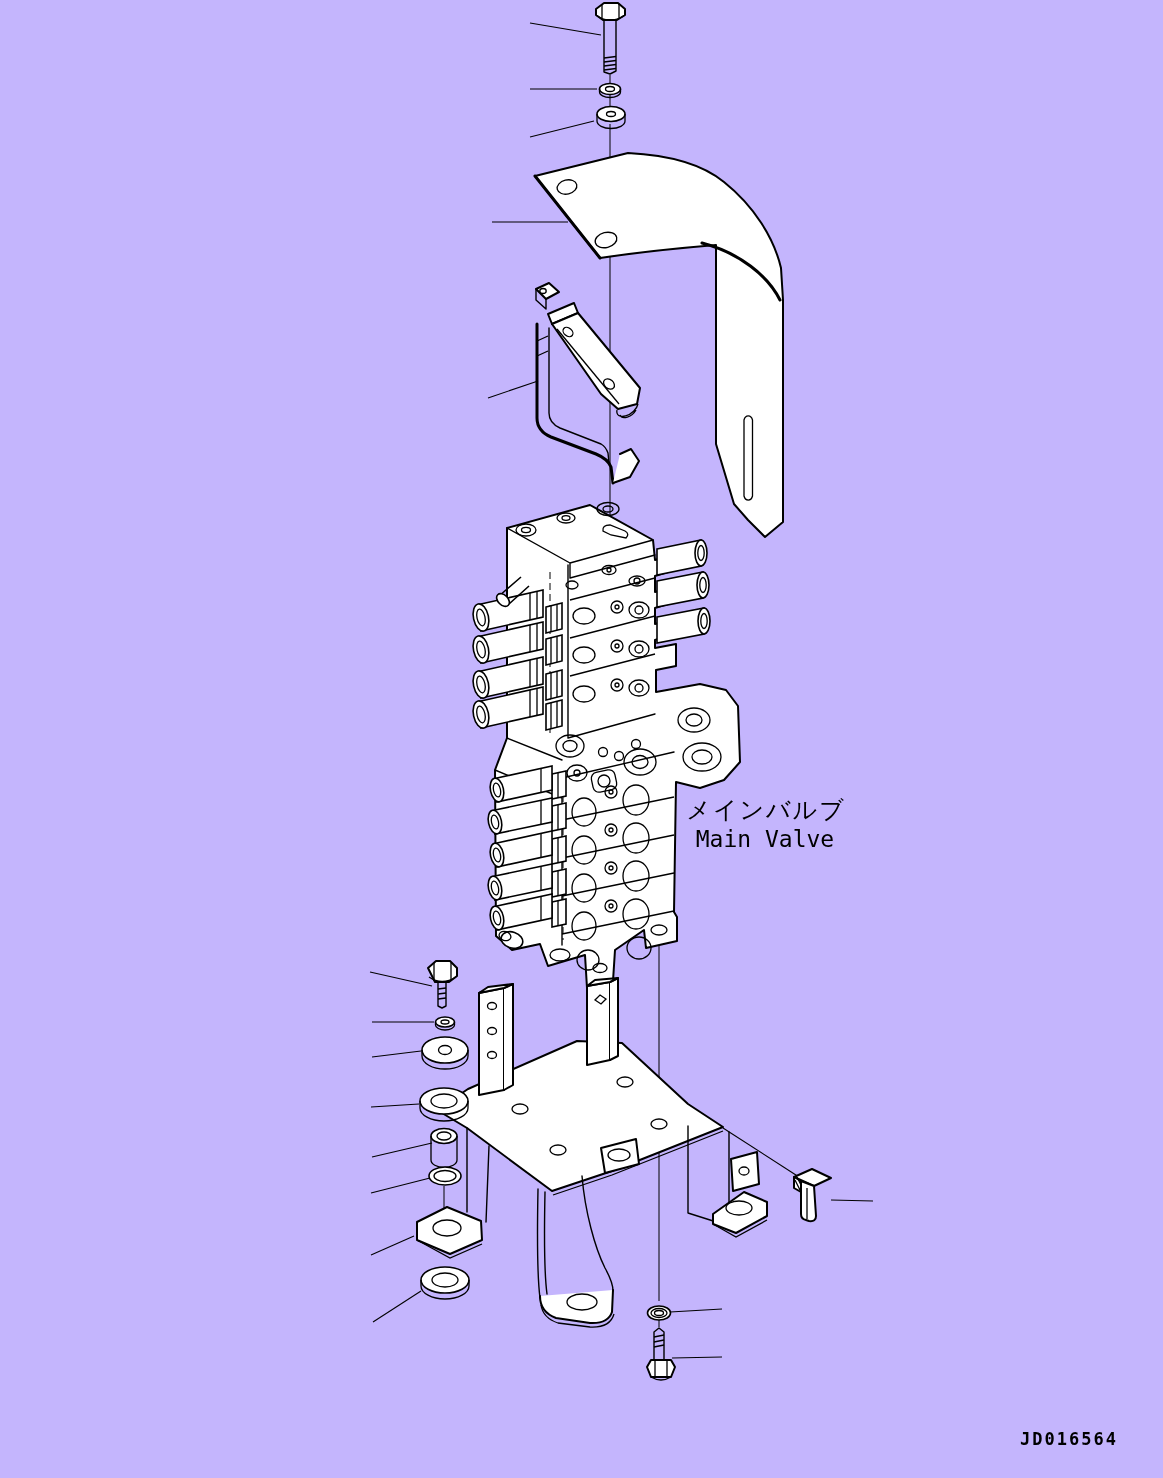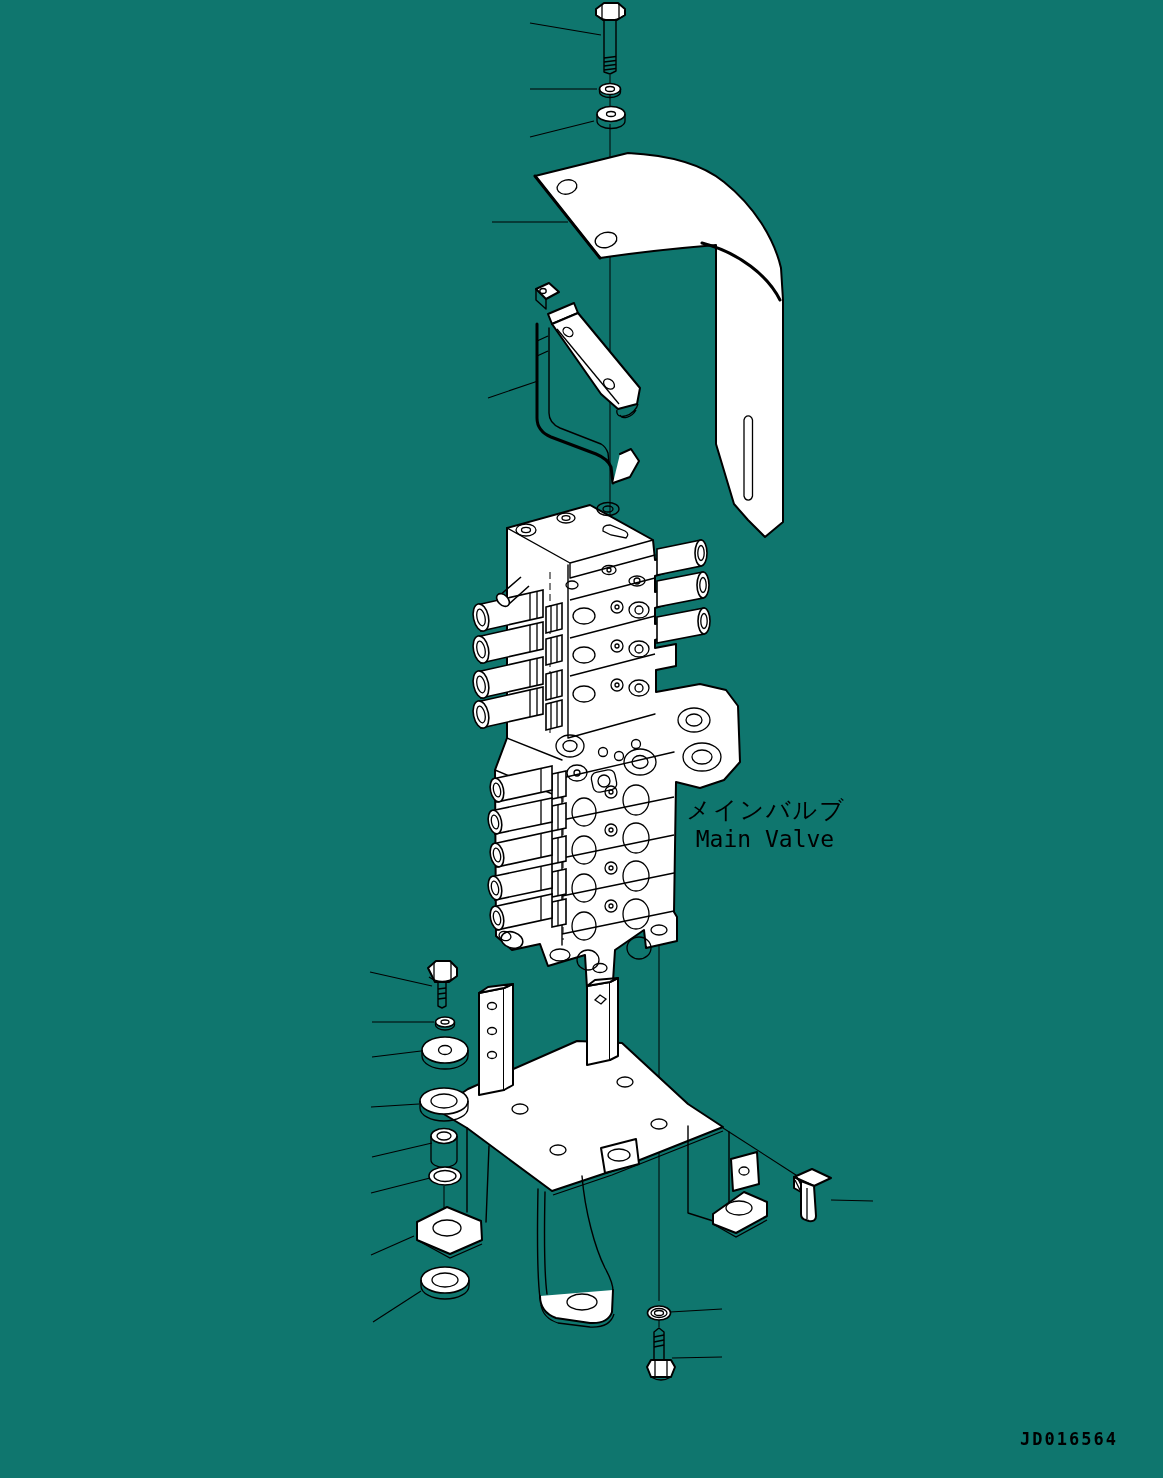--- a/index.html
+++ b/index.html
@@ -1,16 +1,16 @@
 <!DOCTYPE html>
 <html><head>
 <meta charset="utf-8">
 <style>
   html,body{margin:0;padding:0;background:#fff;}
-  .sheet{position:relative;width:1163px;height:1478px;background:#0f766e;overflow:hidden;
+  .sheet{position:relative;width:1163px;height:1478px;background:#c4b5fd;overflow:hidden;
          font-family:"DejaVu Sans Mono","Liberation Mono",monospace;}
   svg{position:absolute;left:0;top:0;}
   svg *{vector-effect:none;}
   .part{fill:#fff;stroke:#000;stroke-width:2;stroke-linejoin:round;stroke-linecap:round;}
   .partthin{fill:none;stroke:#000;stroke-width:1.4;stroke-linejoin:round;stroke-linecap:round;}
   .heavy{fill:none;stroke:#000;stroke-width:3;stroke-linejoin:round;stroke-linecap:round;}
   .det{fill:none;stroke:#000;stroke-width:1.3;}
   .detw{fill:#fff;stroke:#000;stroke-width:1.6;}
   .leader{fill:none;stroke:#000;stroke-width:1.1;}
   .cline{fill:none;stroke:#000;stroke-width:1;}

